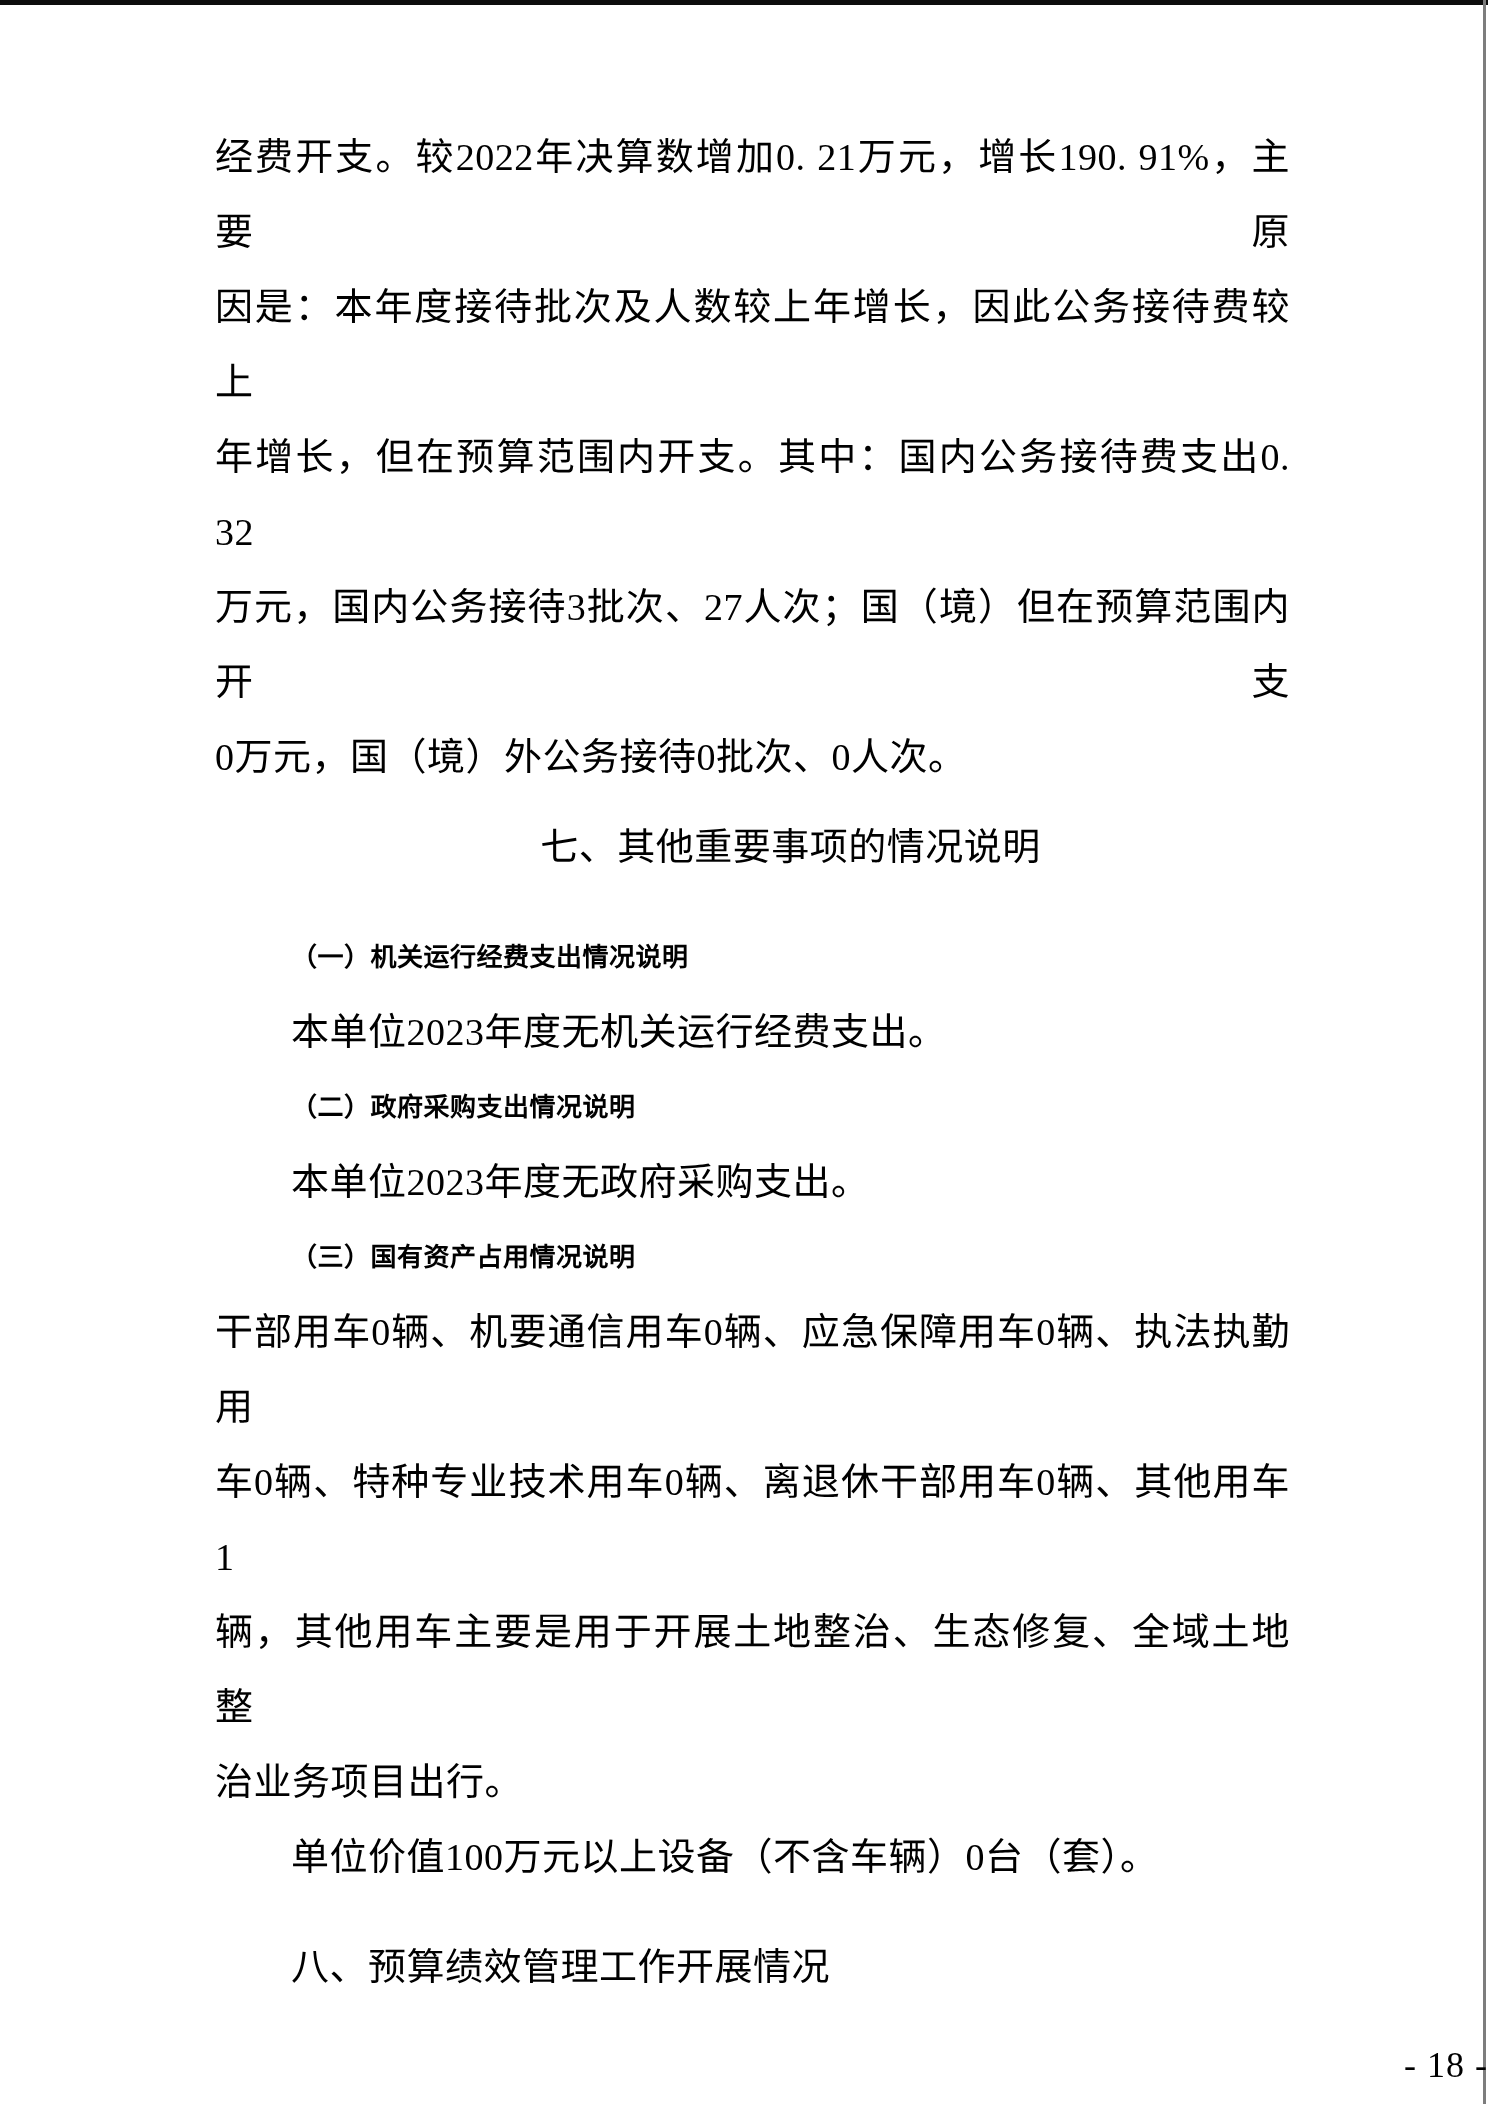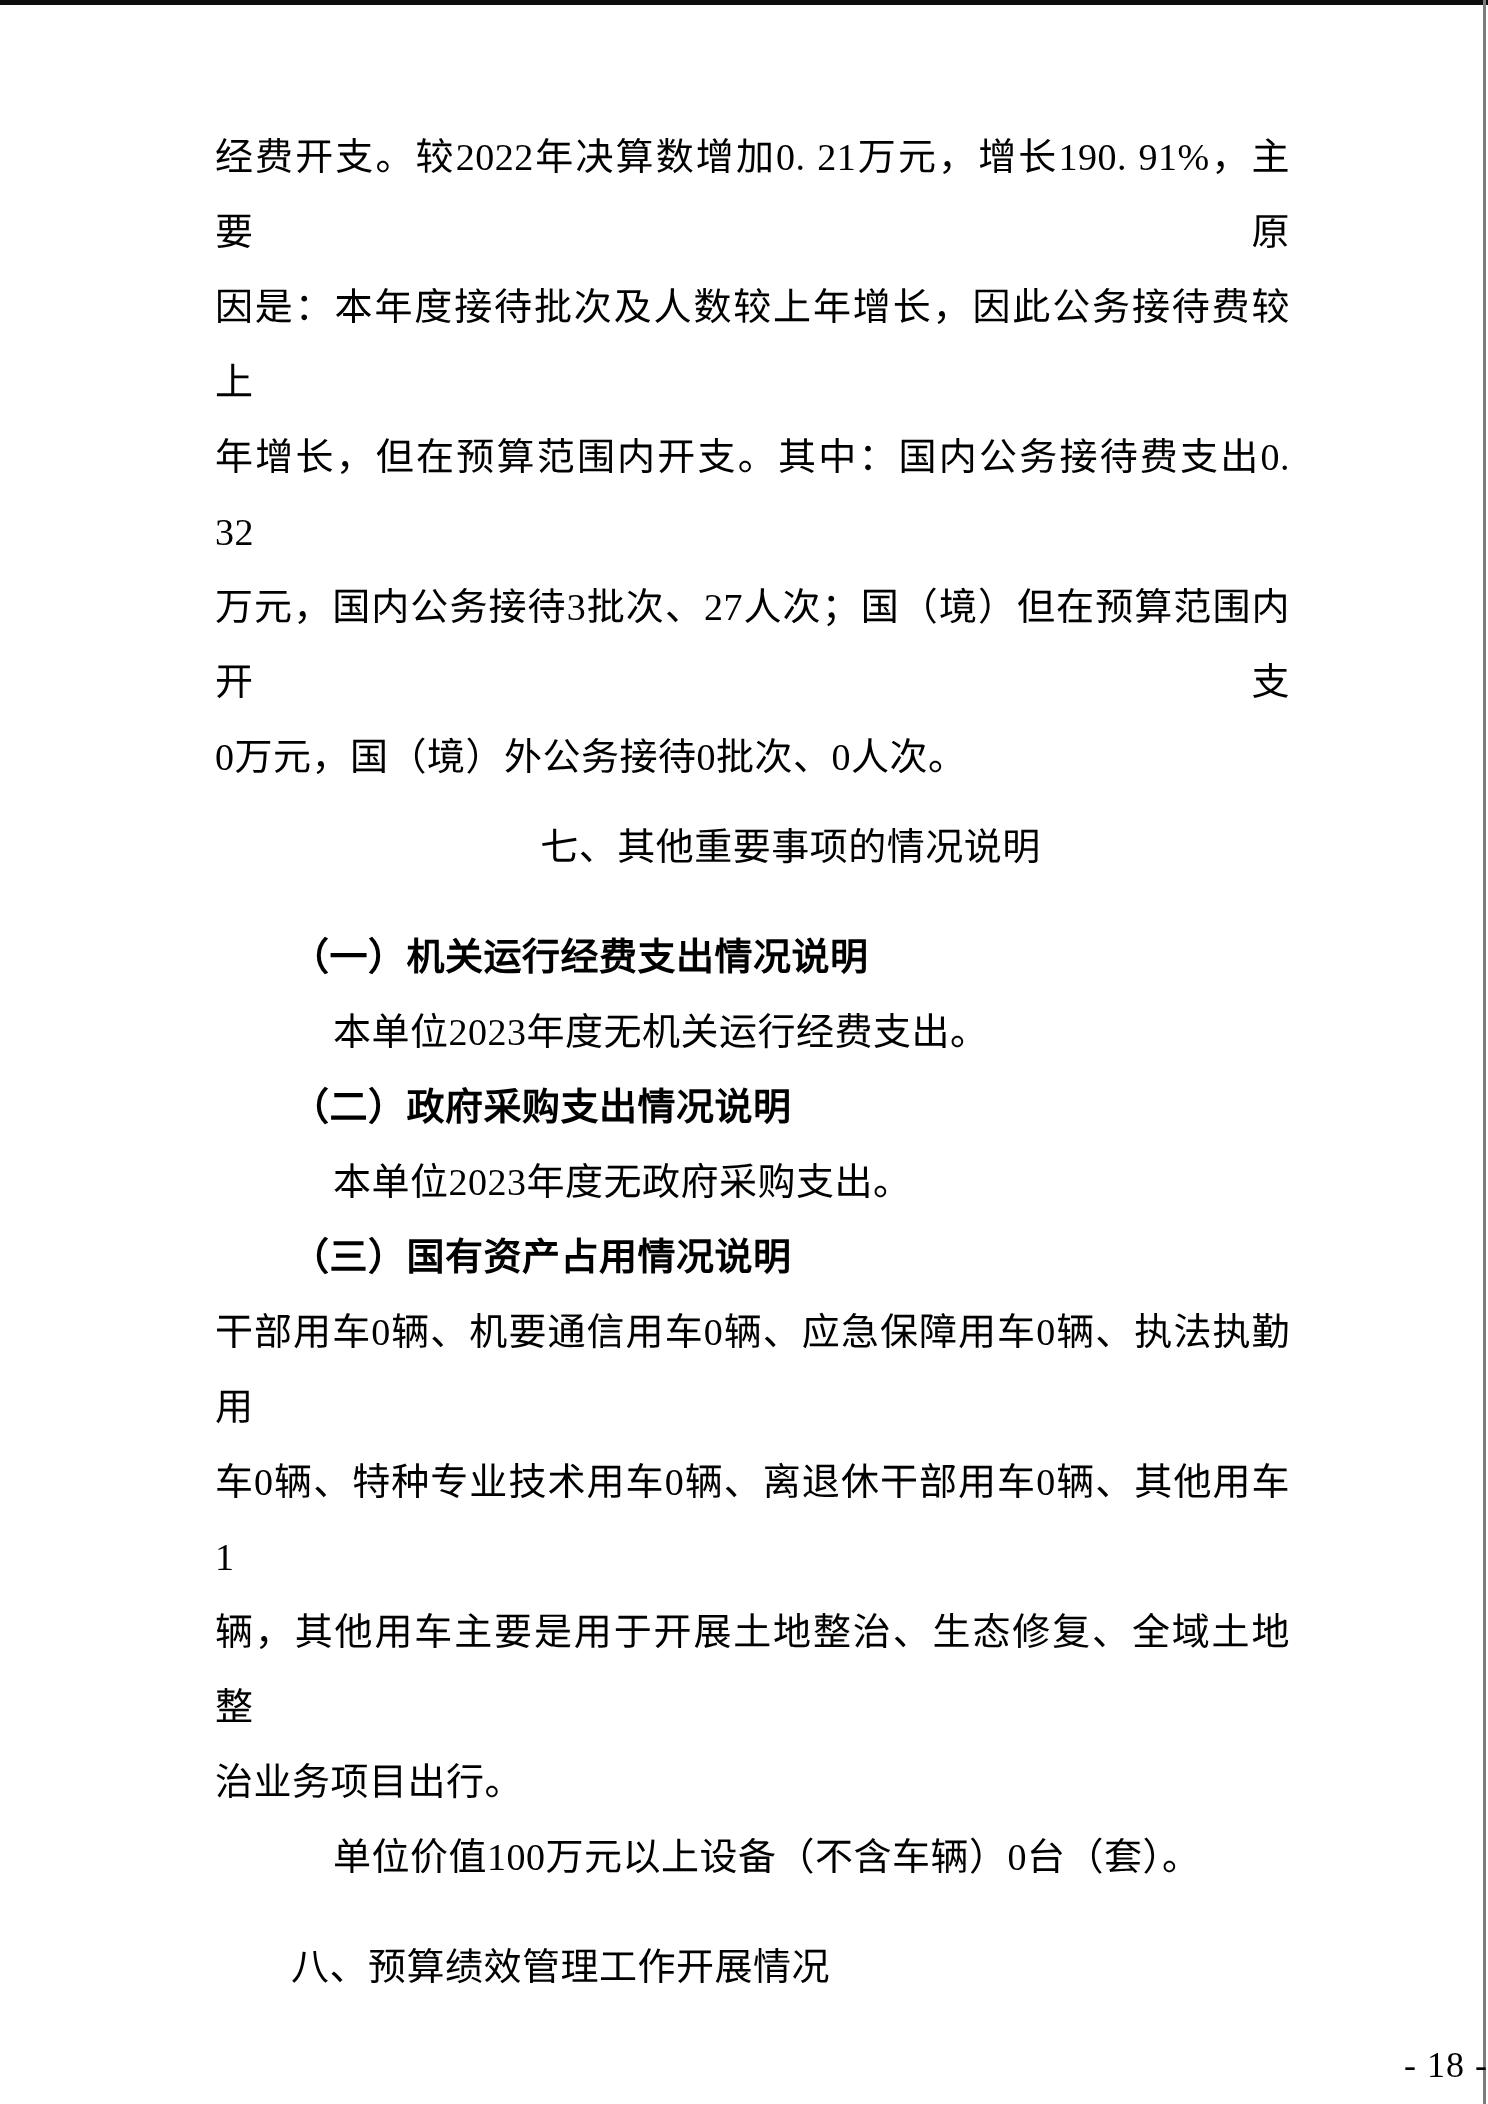--- a/index.html
+++ b/index.html
@@ -34,29 +34,29 @@
     line-height: 75px;
     letter-spacing: 0.5px;
   }
   .line { margin: 0; white-space: nowrap; }
   .wrapline { margin: 0; }                 
   .fill {                                   
     white-space: normal;
     text-align: justify;
     text-align-last: justify;
   }
-  .ind { text-indent: 76px; margin-left: 42px; }               
+  .ind { text-indent: 76px; }               
   .h1 {                                     
     font-weight: 400;
     text-indent: 76px;
   }
   .h2 {                                     
     font-weight: 700;
     font-family: "Liberation Sans", "DejaVu Sans", sans-serif;
-    font-size: 38px;
+    font-size: 26px;
     text-indent: 76px;
   }
   .mt15 { margin-top: 15px; text-align: center; }
   .mt35 { margin-top: 35px; }
 
   .footer {
     position: absolute;
     left: 0; top: 2028px;
     width: 100%;
     text-align: right;

